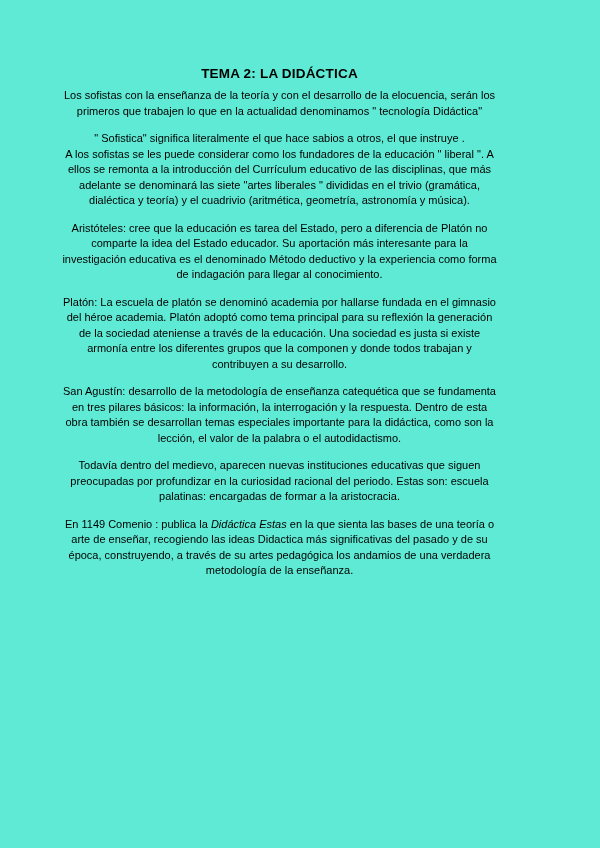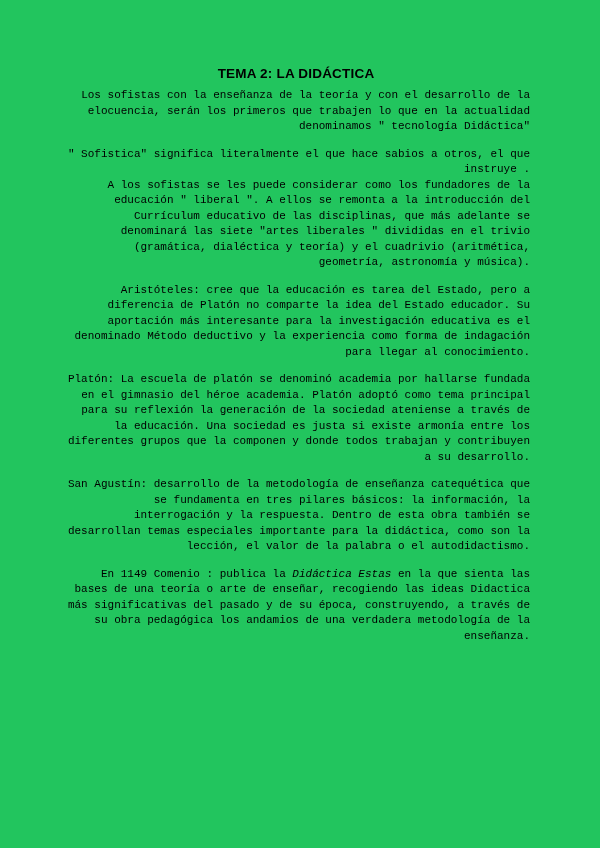--- a/index.html
+++ b/index.html
@@ -4,27 +4,27 @@
 <style>
   html, body {
     margin: 0;
     padding: 0;
     background: #ffffff;
   }
   .page {
     position: relative;
     width: 600px;
     height: 848px;
-    background: #22c55e;
+    background: #5eead4;
     color: #000000;
     font-family: "Liberation Sans", sans-serif;
     font-size: 11px;
     line-height: 15.5px;
     box-sizing: border-box;
-    padding: 66px 70px 0 62px;
+    padding: 66px 103px 0 62px;
     overflow: hidden;
   }
   .doc-title {
     font-size: 13.5px;
     font-weight: bold;
     text-align: center;
     margin: 0 0 6px 0;
     line-height: 16px;
     letter-spacing: 0.2px;
   }
@@ -34,22 +34,21 @@
     margin: 0 0 2px 0;
     padding-left: 21px;
     line-height: 16px;
   }
   .section-heading .num {
     display: inline-block;
     margin-right: 9px;
   }
   p.para {
     margin: 4px 0 12px 0;
-    text-align: right;
-    font-family: Liberation Mono, monospace;
+    text-align: center;
   }
   .line {
     display: block;
   }
   em.book-title {
     font-style: italic;
   }
 </style>
 </head>
 <body>
@@ -68,17 +67,18 @@
 
 
   <p class="para">Aristóteles: cree que la educación es tarea del Estado, pero a diferencia de Platón no comparte la idea del Estado educador. Su aportación más interesante para la investigación educativa es el denominado Método deductivo y la experiencia como forma de indagación para llegar al conocimiento.</p>
 
   <p class="para">Platón: La escuela de platón se denominó academia por hallarse fundada en el gimnasio del héroe academia. Platón adoptó como tema principal para su reflexión la generación de la sociedad ateniense a través de la educación. Una sociedad es justa si existe armonía entre los diferentes grupos que la componen y donde todos trabajan y contribuyen a su desarrollo.</p>
 
 
   <p class="para">San Agustín: desarrollo de la metodología de enseñanza catequética que se fundamenta en tres pilares básicos: la información, la interrogación y la respuesta. Dentro de esta obra también se desarrollan temas especiales importante para la didáctica, como son la lección, el valor de la palabra o el autodidactismo.</p>
 
   <p class="para">
+    <span class="line">Todavía dentro del medievo, aparecen nuevas instituciones educativas que siguen preocupadas por profundizar en la curiosidad racional del periodo. Estas son: escuela palatinas: encargadas de formar a la aristocracia.</span>
   </p>
 
-  <p class="para"><span>En 1149 Comenio : publica la </span><em class="book-title">Didáctica Estas</em><span> en la que sienta las bases de una teoría o arte de enseñar, recogiendo las ideas Didactica más significativas del pasado y de su época, construyendo, a través de su obra pedagógica los andamios de una verdadera metodología de la enseñanza.</span></p>
+  <p class="para"><span>En 1149 Comenio : publica la </span><em class="book-title">Didáctica Estas</em><span> en la que sienta las bases de una teoría o arte de enseñar, recogiendo las ideas Didactica más significativas del pasado y de su época, construyendo, a través de su artes pedagógica los andamios de una verdadera metodología de la enseñanza.</span></p>
 
 </div>
 
 </body></html>

